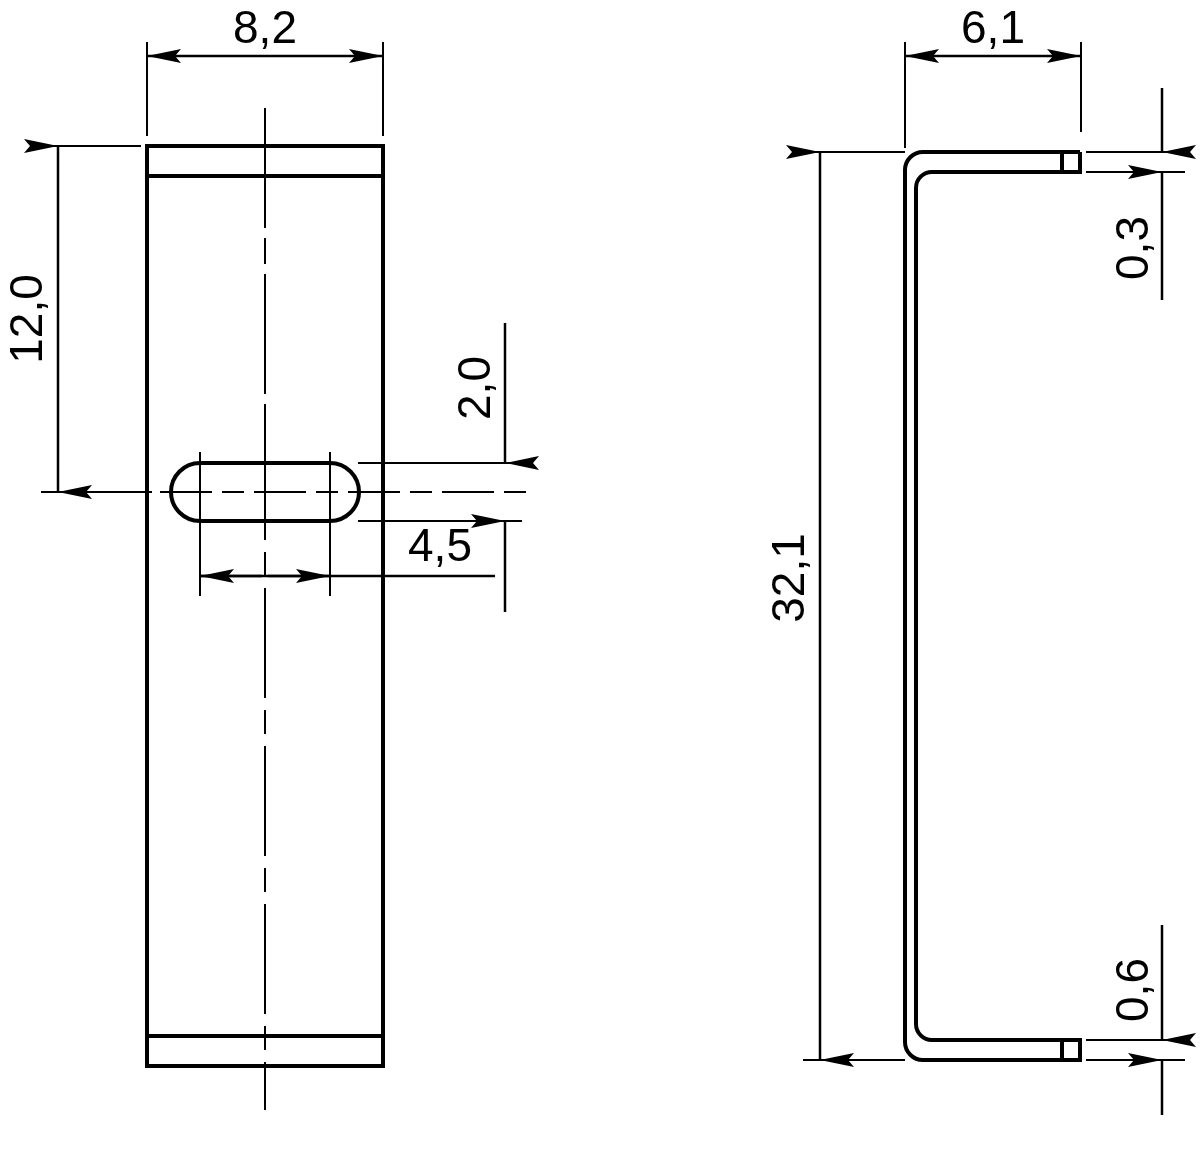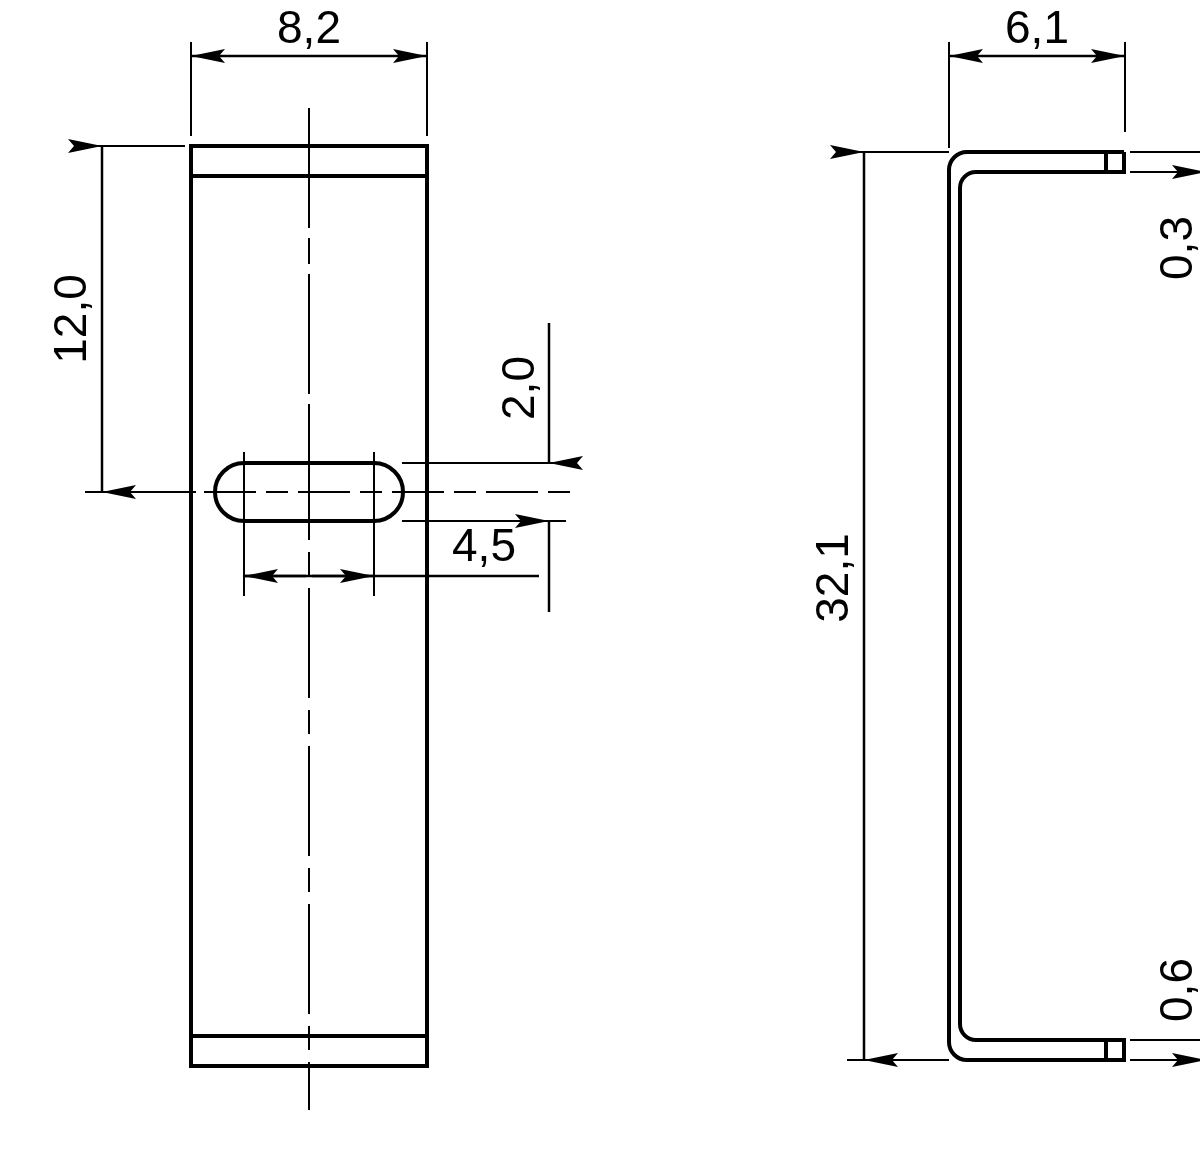--- a/index.html
+++ b/index.html
@@ -14,21 +14,20 @@
     font-family: "Liberation Sans", sans-serif;
     overflow: hidden;
     position: relative;
   }
   #drawing-root {
     position: absolute;
     top: 0;
     left: 0;
     width: 968px;
     height: 1163px;
-    padding-left: 44px;
   }
   svg#drawing-canvas {
     display: block;
     width: 1200px;
     height: 1163px;
     background: #ffffff;
   }
   .dim-text {
     font-family: "Liberation Sans", sans-serif;
     font-size: 46px;

